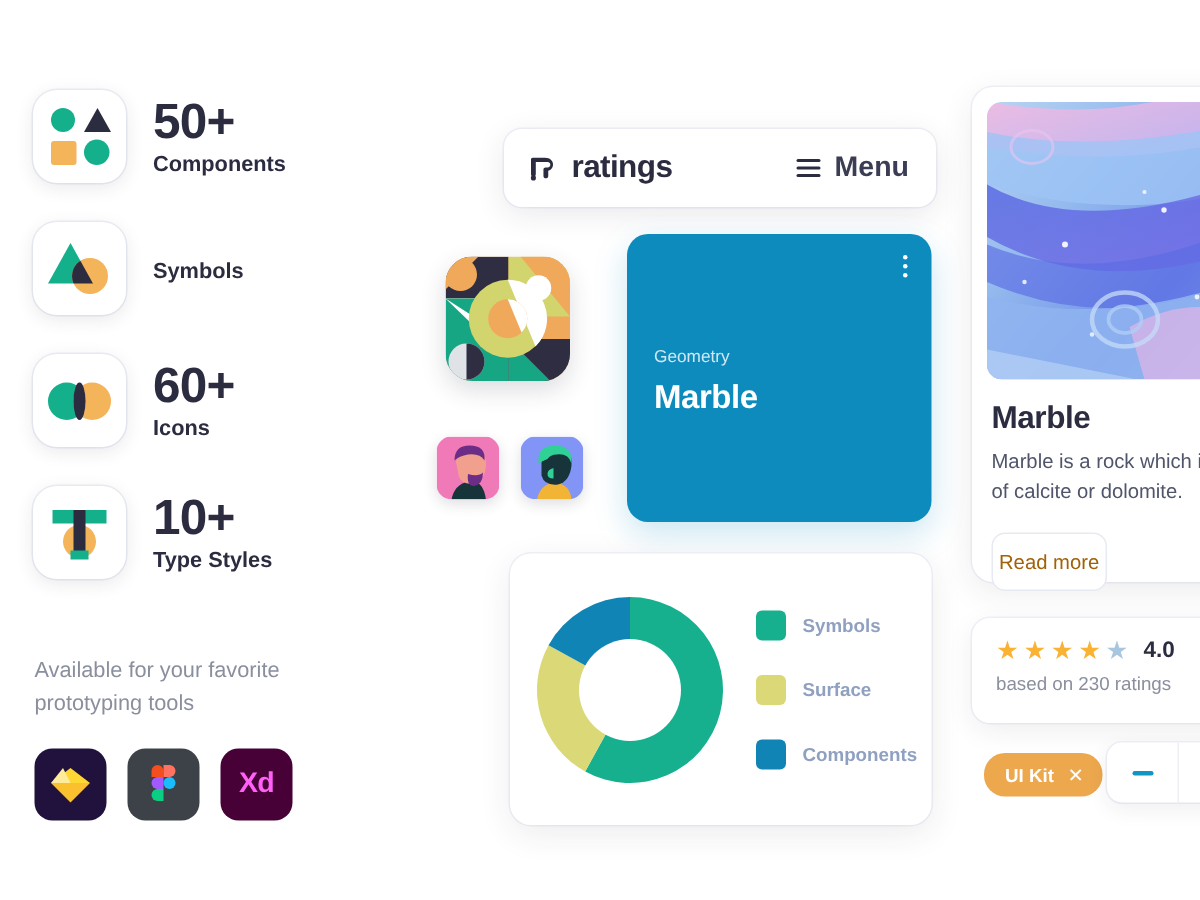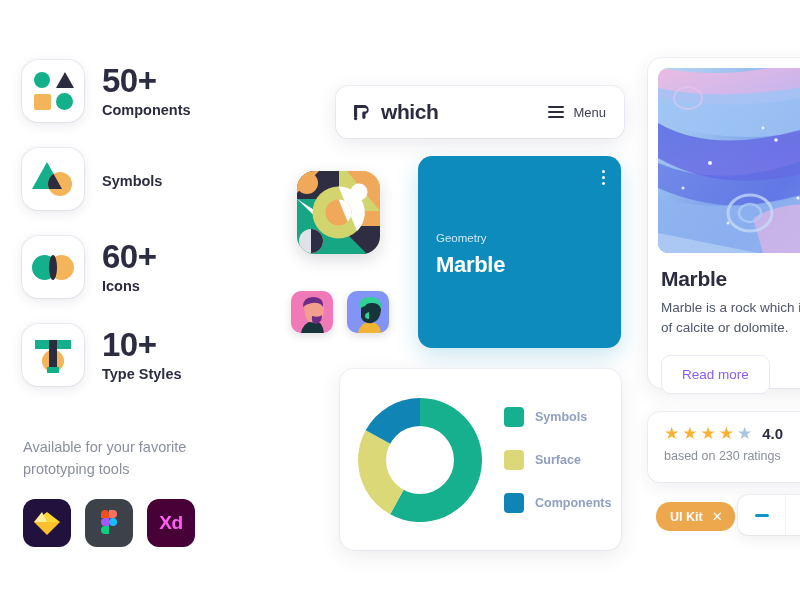--- a/index.html
+++ b/index.html
@@ -96,21 +96,21 @@
     background:#ffffff; border-radius:12px;
     box-shadow: 0 5px 20px rgba(40,42,64,0.10), 0 0 0 1px rgba(238,240,247,0.9);
     display:flex; align-items:center; justify-content:space-between;
     padding: 0 18px 0 15px;
   }
   .brand { display:flex; align-items:center; gap:8px; }
   .brand-name { font-size:21px; font-weight:bold; color:#2b2c40; letter-spacing:-0.4px; }
   .menu { display:flex; align-items:center; gap:9px; }
   .hamburger { display:flex; flex-direction:column; gap:3px; }
   .hamburger span { display:block; width:16px; height:2px; background:#2b2c40; border-radius:1px; }
-  .menu-label { font-size:13px; color:#3b3d54; }
+  .menu-label { font-size:19px; color:#3b3d54;font-weight:bold; }
 
   .tile {
     position:absolute; left:297px; top:171px; width:83px; height:83px;
     border-radius:18px; overflow:hidden;
     box-shadow: 0 6px 16px rgba(40,42,64,0.16);
   }
   .avatars { position:absolute; left:291px; top:291px; display:flex; gap:14px; }
   .avatar {
     width:42px; height:42px; border-radius:10px; overflow:hidden; position:relative;
     box-shadow: 0 3px 9px rgba(40,42,64,0.15);
@@ -145,23 +145,23 @@
     position:absolute; left:648px; top:58px; width:185px; height:330px;
     background:#ffffff; border-radius:14px;
     box-shadow: 0 6px 22px rgba(40,42,64,0.09), 0 0 0 1px rgba(240,242,248,0.9);
     padding: 10px;
   }
   .marble-img { width:100%; height:185px; border-radius:10px; overflow:hidden; position:relative; }
   .marble-title { font-size:21px; font-weight:bold; color:#2b2c40; margin:14px 0 0 3px; letter-spacing:-0.3px; }
   .marble-desc { font-size:13.5px; color:#50556b; line-height:1.5; margin:7px 0 0 3px; }
   .read-more {
     margin:16px 0 0 3px; display:inline-block;
-    padding: 11px 20px; border-radius:9px;
+    padding: 11px 4px; border-radius:9px;
     border:1px solid #e7eaf2; background:#fff;
-    font-size:13.5px; color:#8b5cf6;
+    font-size:13.5px; color:#a16207;
   }
 
   .rating-card {
     position:absolute; left:648px; top:412px; width:185px; height:70px;
     background:#ffffff; border-radius:12px;
     box-shadow: 0 5px 18px rgba(40,42,64,0.08), 0 0 0 1px rgba(240,242,248,0.9);
     padding: 13px 16px;
   }
   .stars { display:flex; align-items:center; gap:3px; }
   .star { font-size:17px; line-height:1; color:#f9b233; }
@@ -268,21 +268,21 @@
       </div>
     </div>
   </div>
 
   <div class="navbar">
     <div class="brand">
       <svg width="22" height="22" viewBox="0 0 22 22">
         <path d="M3 5.2c0-.6.5-1.1 1.1-1.1h8.4c3 0 5.2 1.9 5.2 4.6 0 2.1-1.3 3.6-3.2 4.2v3.4c0 .9-.7 1.6-1.6 1.6s-1.6-.7-1.6-1.6v-4.3c0-.8.6-1.4 1.4-1.4h1.3c1.1 0 1.9-.7 1.9-1.8S15.1 7 14 7H6.2v8.2c0 .9-.7 1.6-1.6 1.6S3 16.1 3 15.2z" fill="#2b2c40"></path>
         <circle cx="4.6" cy="17.6" r="1.7" fill="#2b2c40"></circle>
       </svg>
-      <span class="brand-name">which</span>
+      <span class="brand-name">ratings</span>
     </div>
     <div class="menu">
       <span class="hamburger">
         <span></span>
           <span></span>
           <span></span>
       </span>
       <span class="menu-label">Menu</span>
     </div>
   </div>

